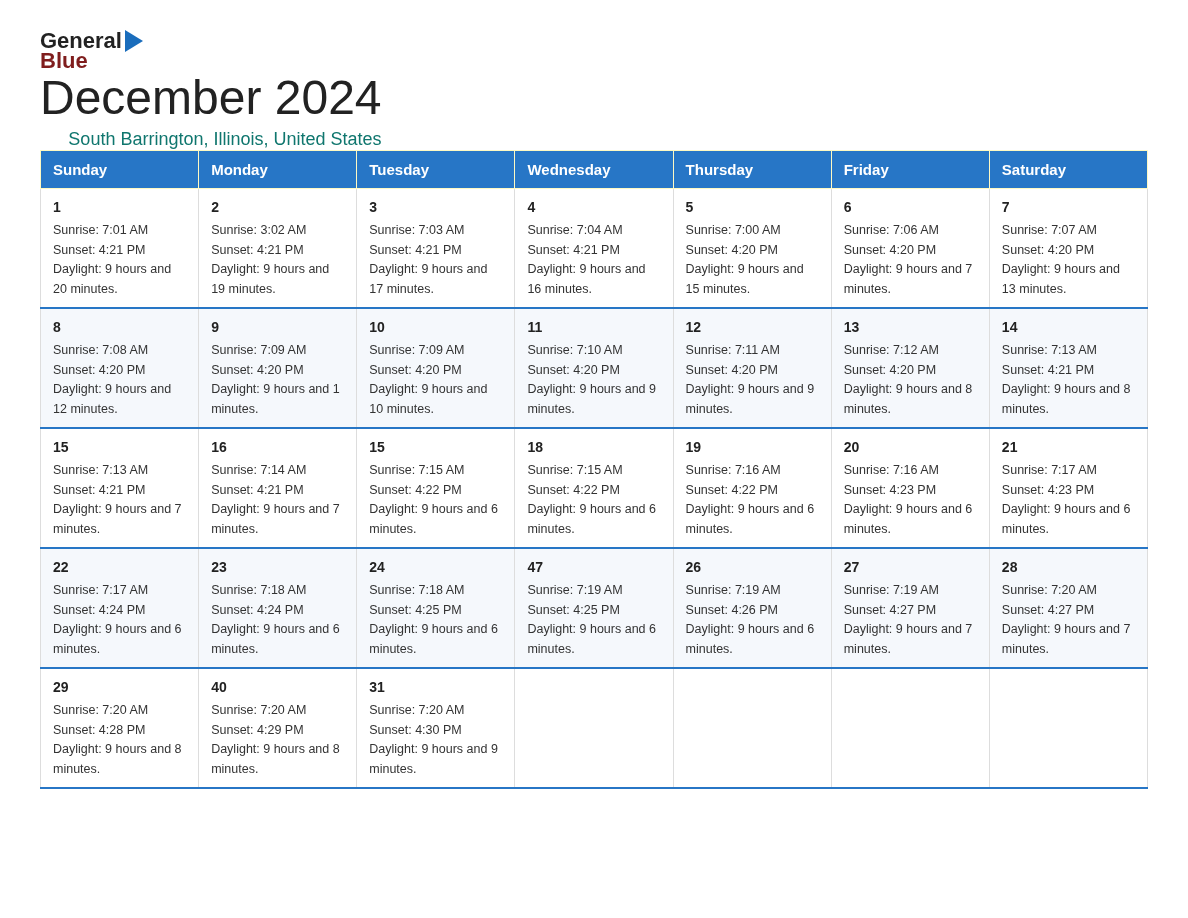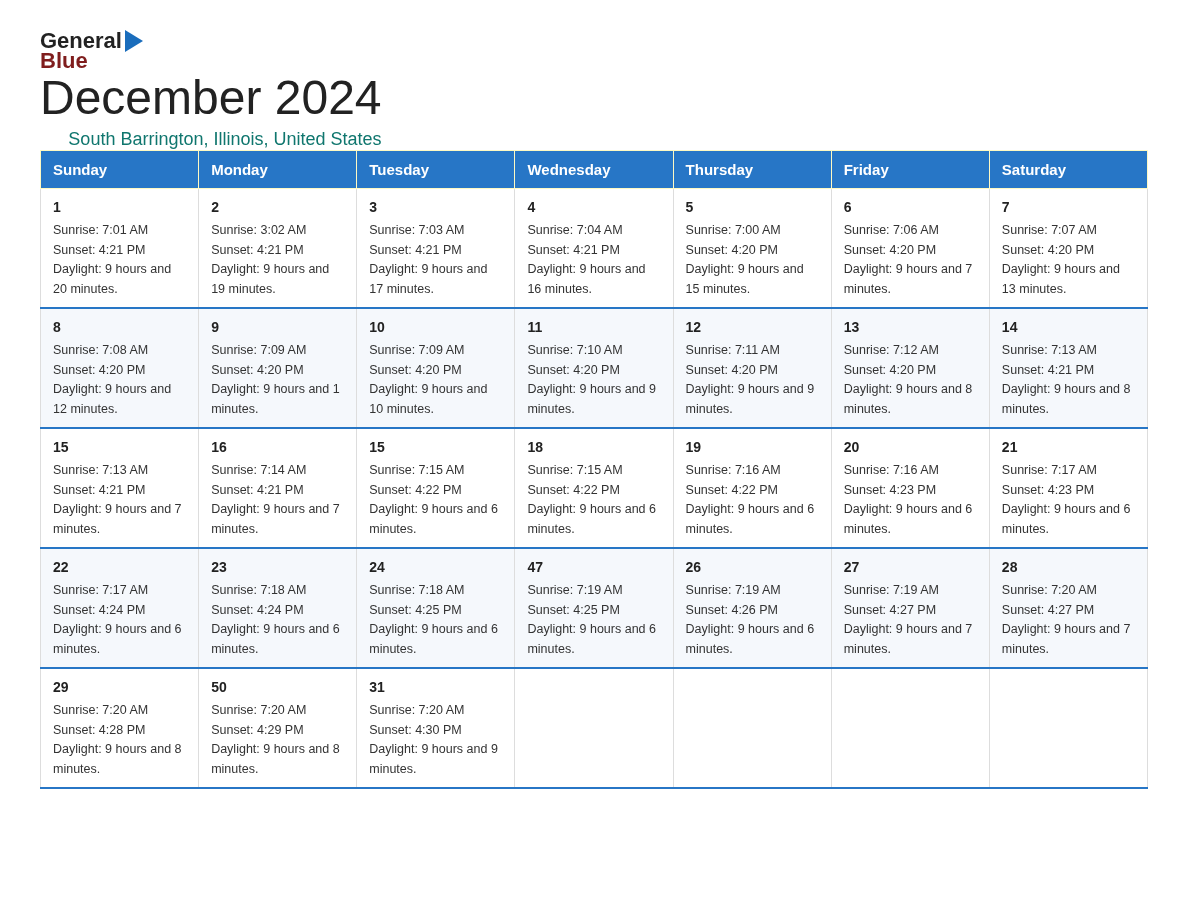--- a/index.html
+++ b/index.html
@@ -318,21 +318,21 @@
       </td>
       </tr>
       <tr>
         <td>
         <span class="day-num">29</span>
         <span class="day-info">Sunrise: 7:20 AM</span><br>
         <span class="day-info">Sunset: 4:28 PM</span><br>
         <span class="day-info">Daylight: 9 hours and 8 minutes.</span>
       </td>
         <td>
-        <span class="day-num">50</span>
+        <span class="day-num">40</span>
         <span class="day-info">Sunrise: 7:20 AM</span><br>
         <span class="day-info">Sunset: 4:29 PM</span><br>
         <span class="day-info">Daylight: 9 hours and 8 minutes.</span>
       </td>
         <td>
         <span class="day-num">31</span>
         <span class="day-info">Sunrise: 7:20 AM</span><br>
         <span class="day-info">Sunset: 4:30 PM</span><br>
         <span class="day-info">Daylight: 9 hours and 9 minutes.</span>
       </td>

